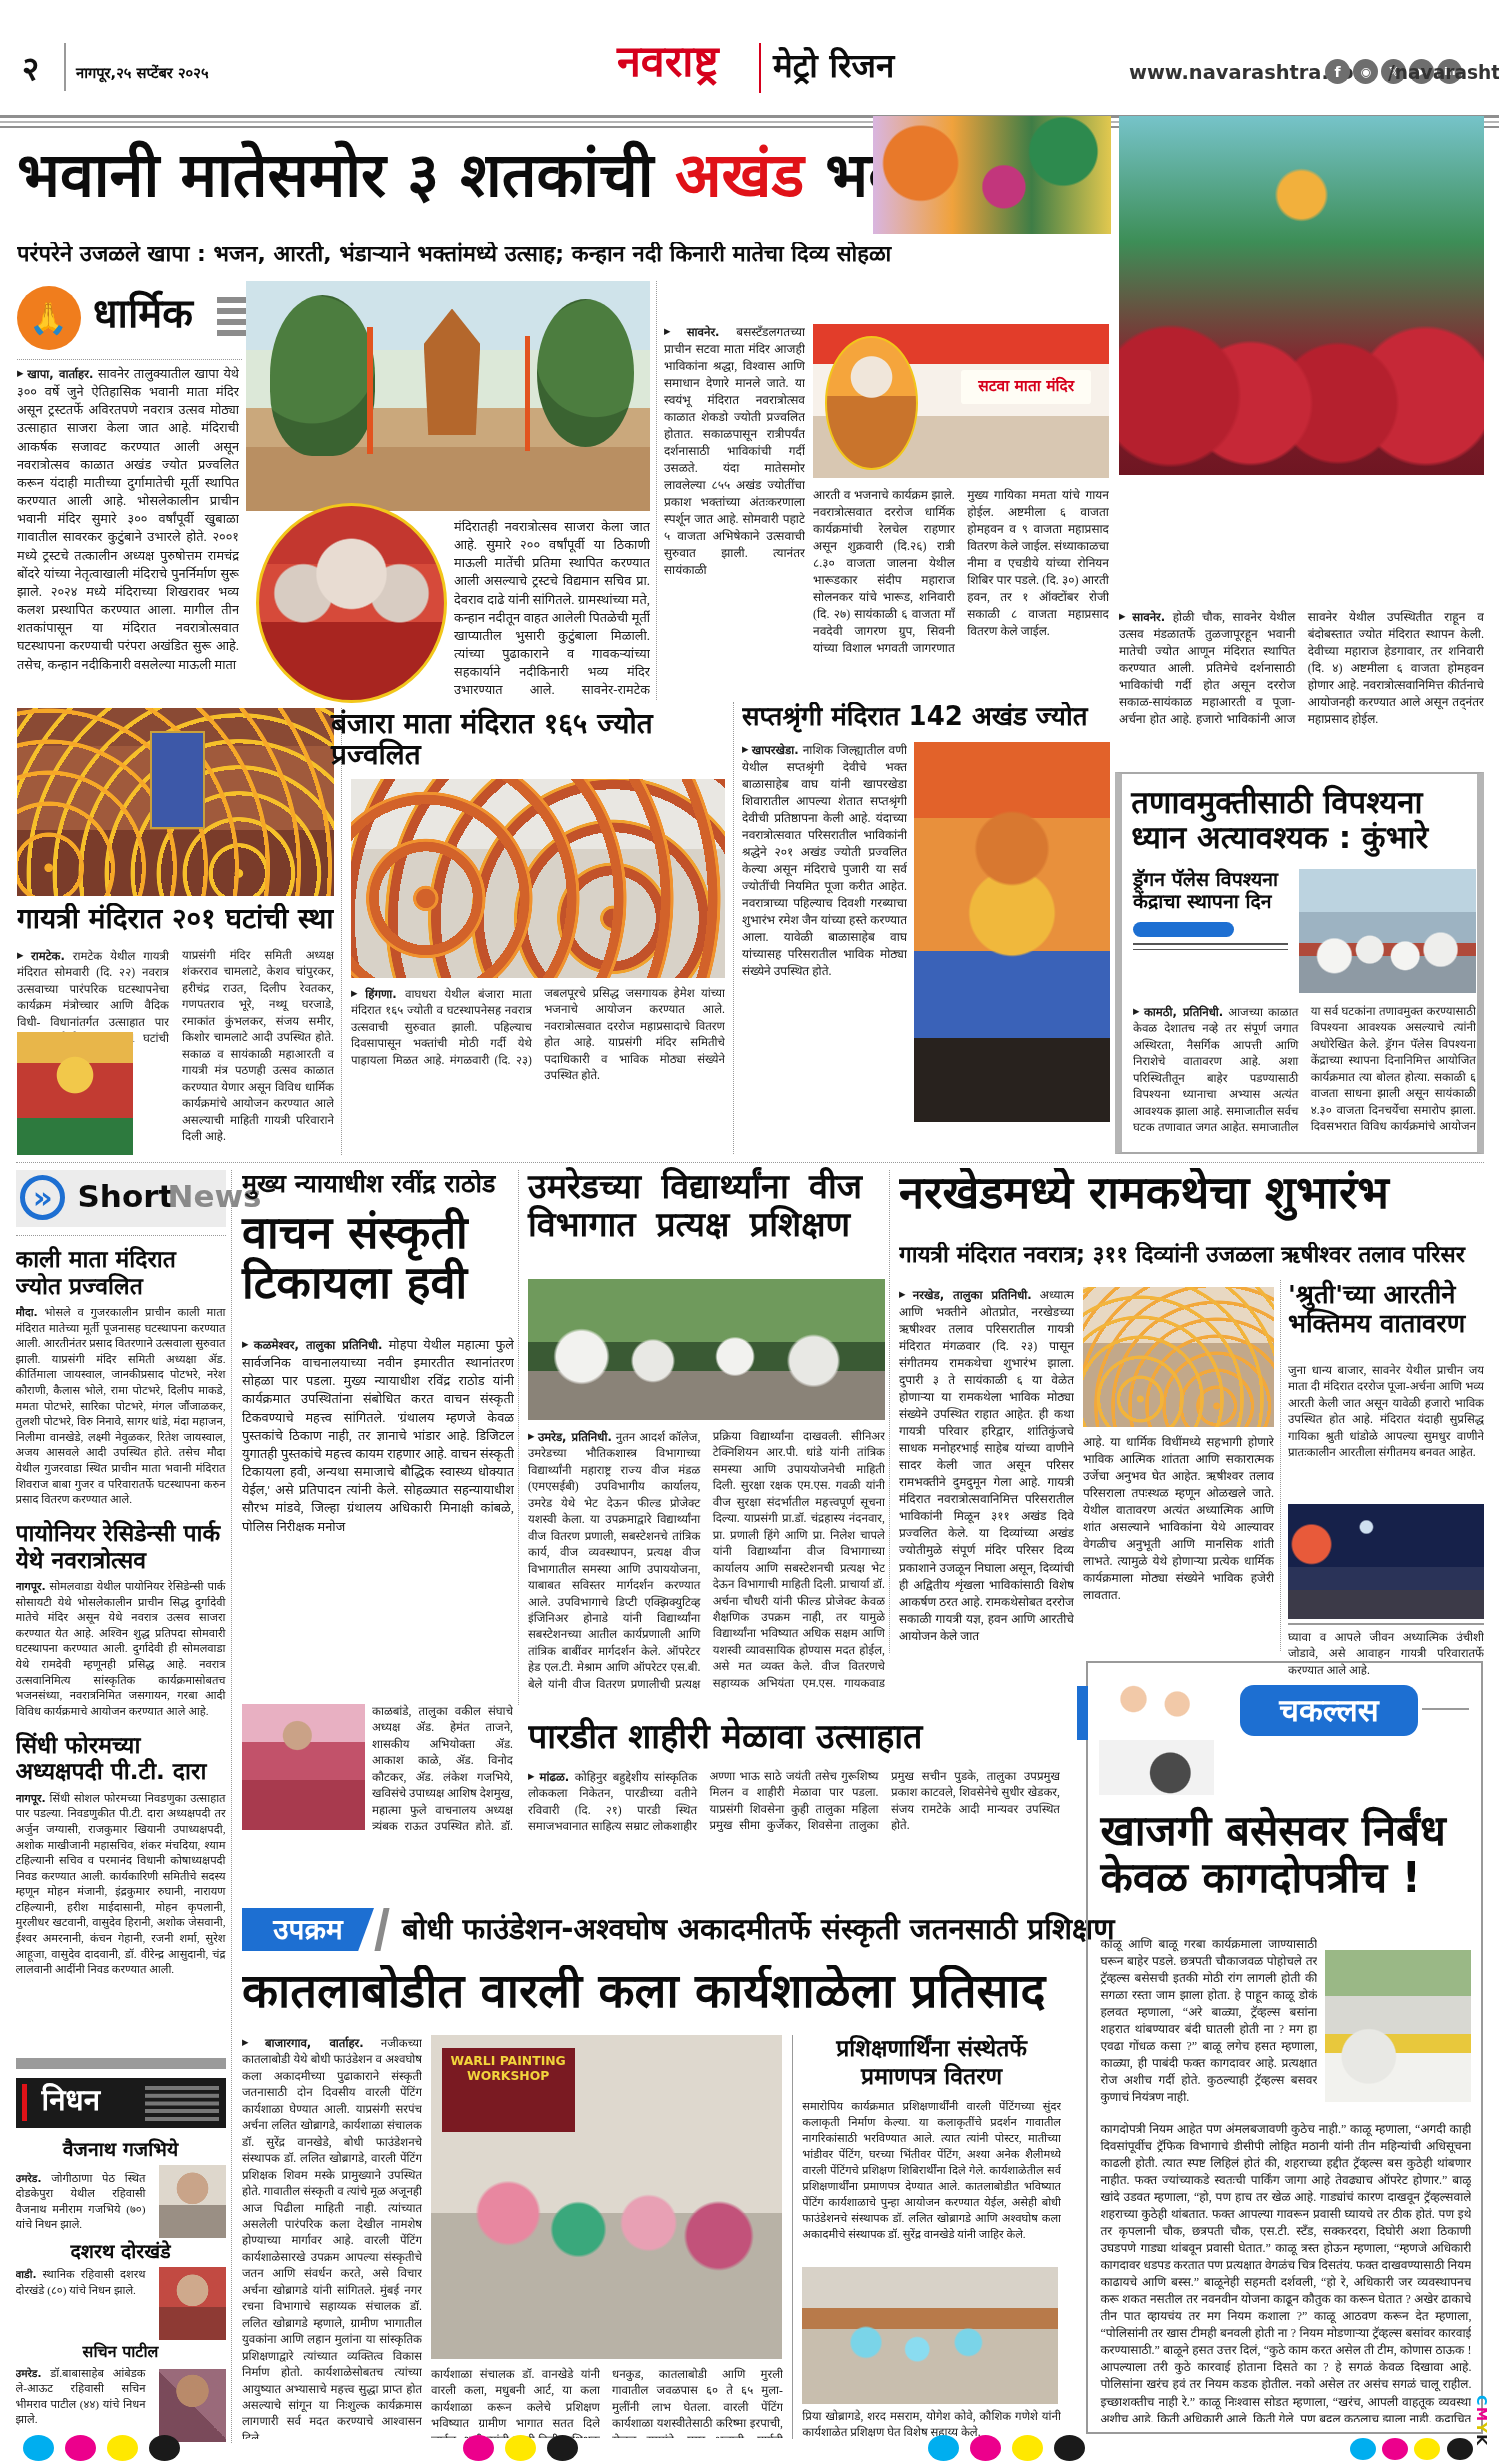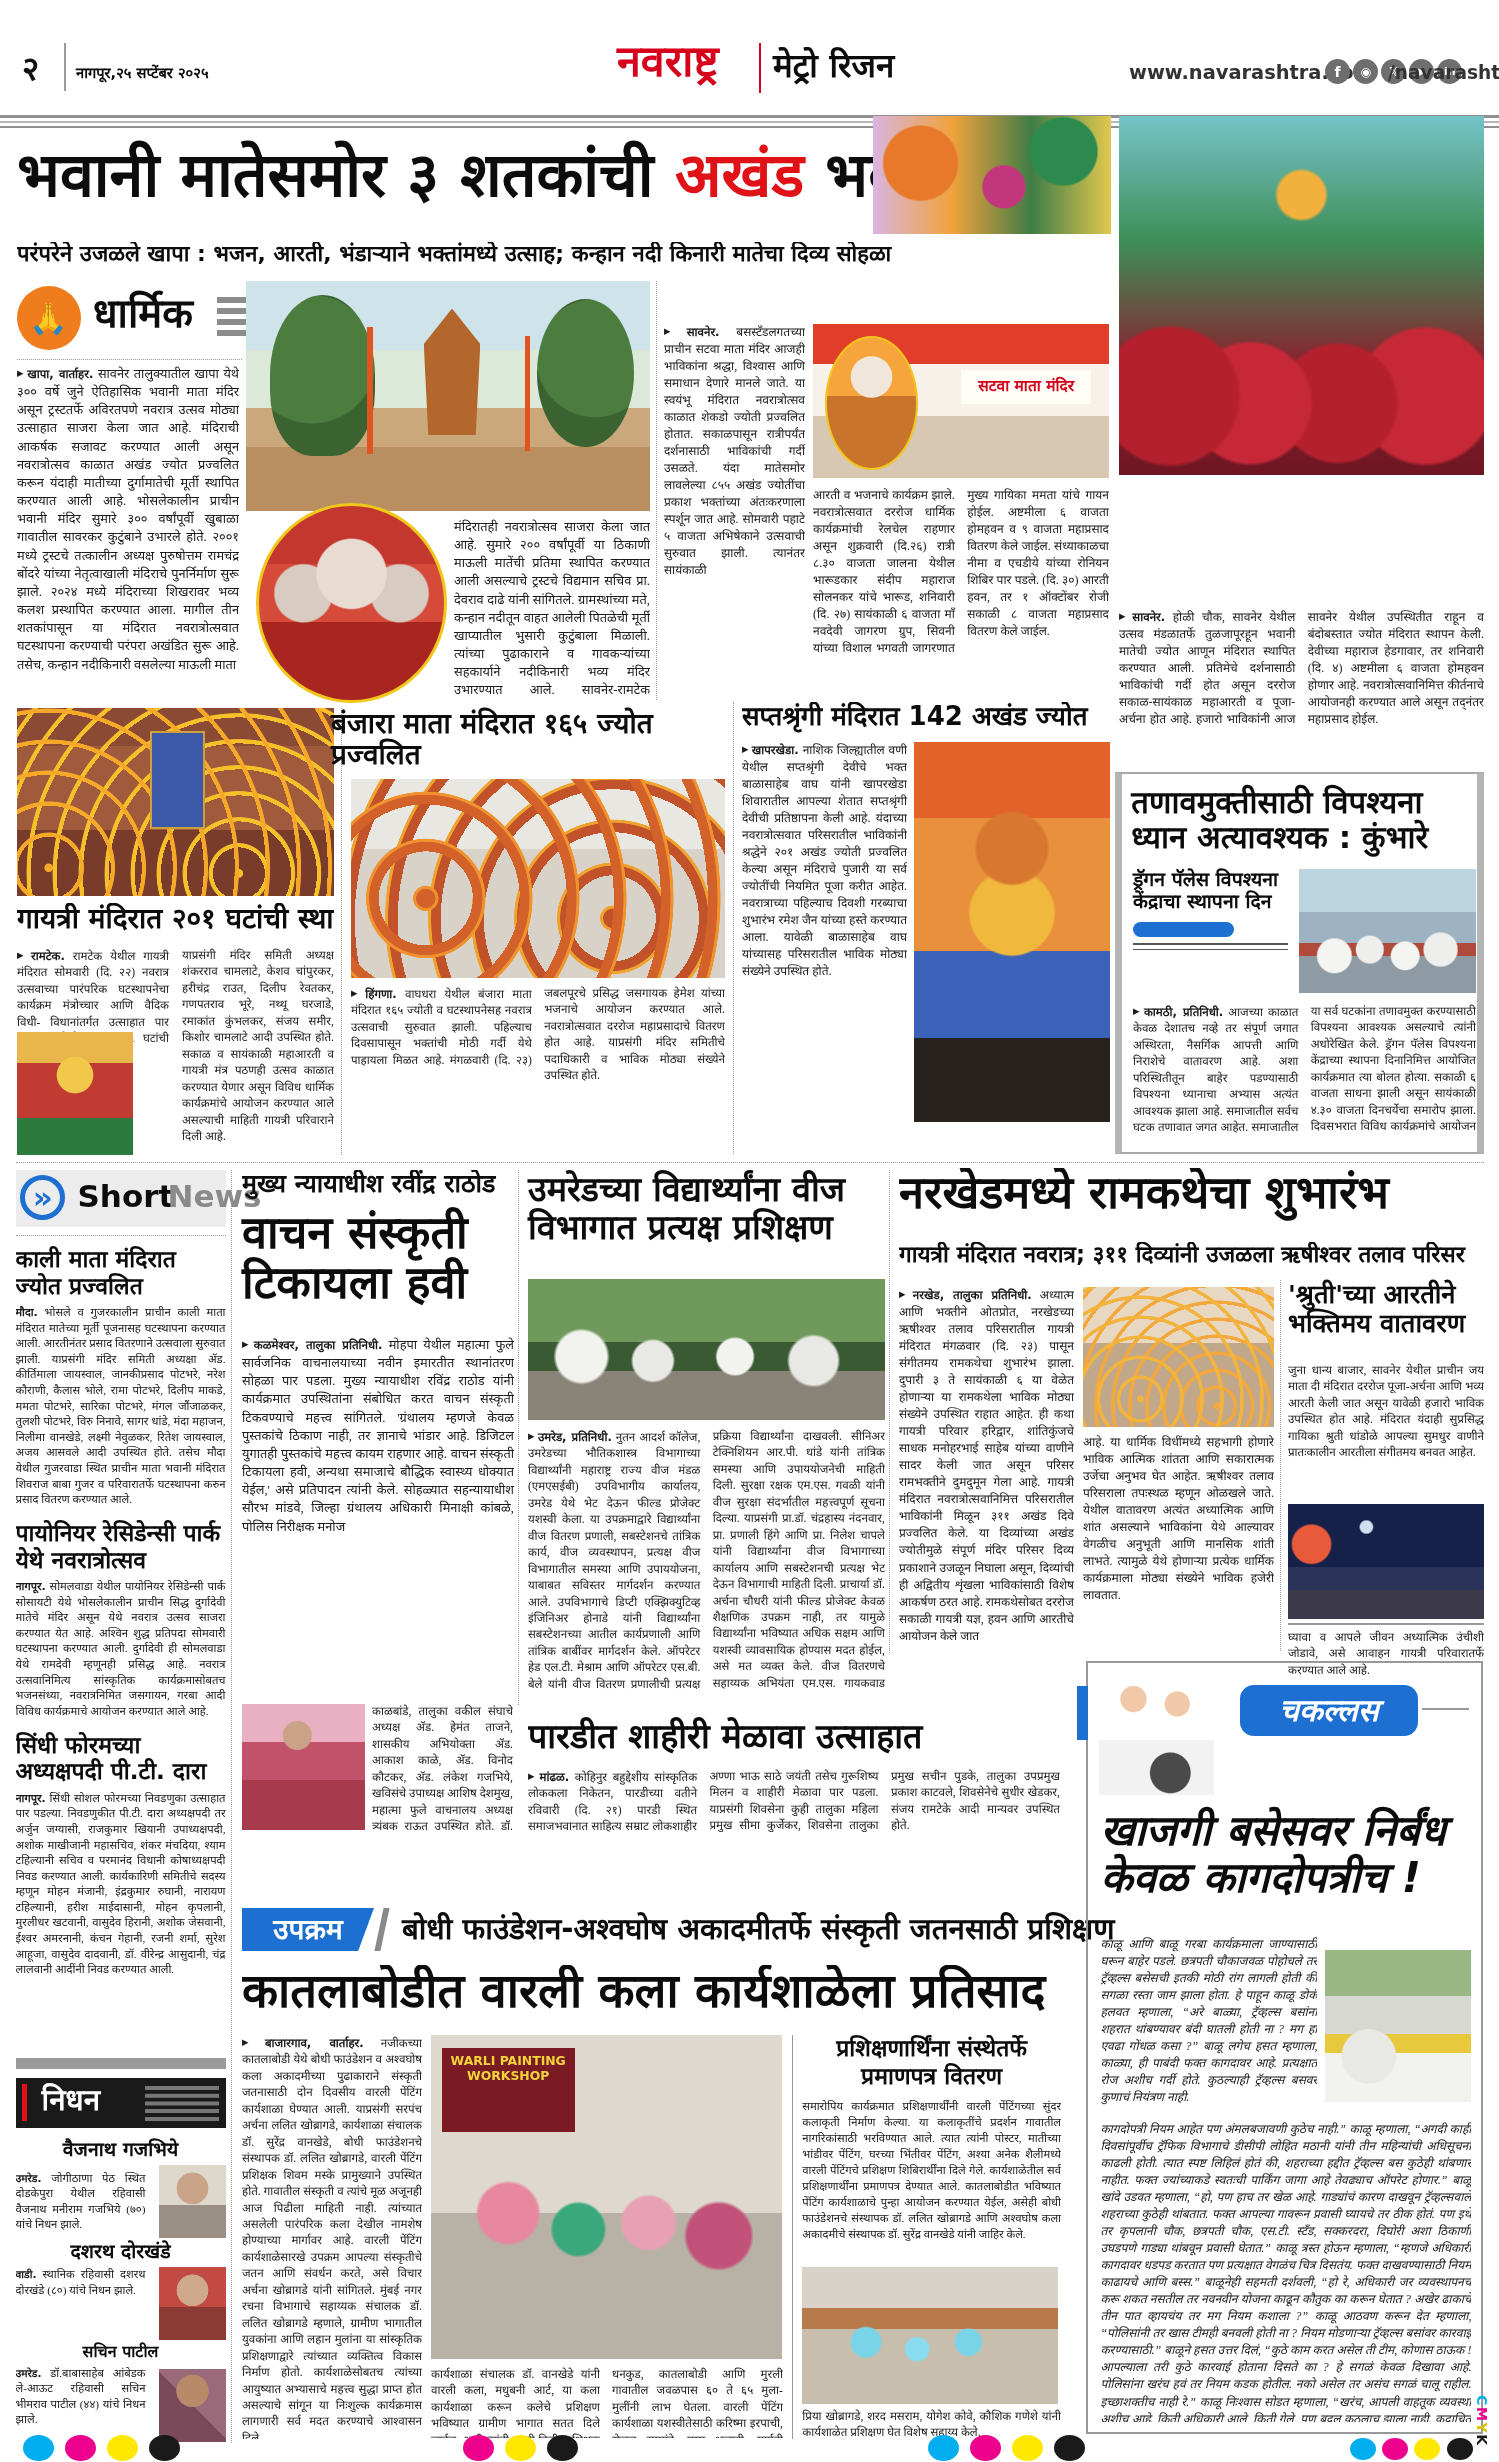--- a/index.html
+++ b/index.html
@@ -253,21 +253,21 @@
     <span>मोहपा येथील महात्मा फुले सार्वजनिक वाचनालयाच्या नवीन इमारतीत स्थानांतरण सोहळा पार पडला. मुख्य न्यायाधीश रविंद्र राठोड यांनी कार्यक्रमात उपस्थितांना संबोधित करत वाचन संस्कृती टिकवण्याचे महत्त्व सांगितले. 'ग्रंथालय म्हणजे केवळ पुस्तकांचे ठिकाण नाही, तर ज्ञानाचे भांडार आहे. डिजिटल युगातही पुस्तकांचे महत्त्व कायम राहणार आहे. वाचन संस्कृती टिकायला हवी, अन्यथा समाजाचे बौद्धिक स्वास्थ्य धोक्यात येईल,' असे प्रतिपादन त्यांनी केले. सोहळ्यात सहन्यायाधीश सौरभ मांडवे, जिल्हा ग्रंथालय अधिकारी मिनाक्षी कांबळे, पोलिस निरीक्षक मनोज</span>
   </div>
   <div class="photo" style="left:242px;top:1704px;width:123px;height:126px;background:
       radial-gradient(circle at 45% 25%, #caa287 0 12%, transparent 13%),
       linear-gradient(180deg,#e8b0c2 0 30%,#c2526a 30% 60%,#a83a4e 60% 100%);"></div>
   <div class="abs body-txt" style="left:372px;top:1704px;width:141px;height:126px;font-size:11.6px;"></div>
   <div class="abs body-txt" style="left:372px;top:1704px;width:141px;height:126px;font-size:11.6px;overflow:hidden;">काळबांडे, तालुका वकील संघाचे अध्यक्ष ॲड. हेमंत ताजने, शासकीय अभियोक्ता ॲड. आकाश काळे, ॲड. विनोद कौटकर, ॲड. लंकेश गजभिये, खविसंचे उपाध्यक्ष आशिष देशमुख, महात्मा फुले वाचनालय अध्यक्ष त्र्यंबक राऊत उपस्थित होते. डॉ. प्रशांत महाजन लिखित 'उत्तम बंडू तुपे-व्यक्ती आणि वांग्मय' या पुस्तकाचे प्रकाशन करण्यात आले. तसेच सामाजिक क्षेत्रात कार्यरत ॲड. सागर कौटकर, गजानन मंदिराचे माजी अध्यक्ष दिलीप नेरकर, मधुगंगा पतसंस्थेचे संचालक नंदकिशोर आखरे, माजी सभापती विजय वानखेडे यांचा सत्कार केला. ग्रंथालयात सध्या ११,५०० पुस्तके उपलब्ध असून, नवीन इमारतीमुळे वाचकांसाठी अधिक चांगल्या सुविधा उपलब्ध होतील.</div>
 
   <div class="vsep" style="left:518px;top:1170px;height:535px;"></div>
 
-  <div class="abs hl" style="left:528px;top:1170px;width:357px;height:99px;font-size:34px;">उमरेडच्या विद्यार्थ्यांना वीज विभागात प्रत्यक्ष प्रशिक्षण</div>
+  <div class="abs hl" style="left:528px;top:1170px;width:357px;height:99px;font-size:34px;font-family:Liberation Mono, monospace;">उमरेडच्या विद्यार्थ्यांना वीज विभागात प्रत्यक्ष प्रशिक्षण</div>
   <div class="photo" style="left:528px;top:1279px;width:357px;height:141px;background:
       radial-gradient(circle at 15% 55%, #f2f2ef 0 8%, transparent 9%),
       radial-gradient(circle at 35% 58%, #e8e8e4 0 8%, transparent 9%),
       radial-gradient(circle at 58% 55%, #f2f2ef 0 8%, transparent 9%),
       radial-gradient(circle at 80% 58%, #e8e8e4 0 8%, transparent 9%),
       linear-gradient(180deg,#6f9a5c 0 45%,#3a5a34 45% 65%,#8a8378 65% 100%);"></div>
   <div class="abs body-txt cols2" style="left:528px;top:1429px;width:357px;height:276px;font-size:11.6px;">
     <span class="dl"><span class="bullet">▶</span><span>उमरेड, प्रतिनिधी.</span></span>
     <span>नुतन आदर्श कॉलेज, उमरेडच्या भौतिकशास्त्र विभागाच्या विद्यार्थ्यांनी महाराष्ट्र राज्य वीज मंडळ (एमएसईबी) उपविभागीय कार्यालय, उमरेड येथे भेट देऊन फील्ड प्रोजेक्ट यशस्वी केला. या उपक्रमाद्वारे विद्यार्थ्यांना वीज वितरण प्रणाली, सबस्टेशनचे तांत्रिक कार्य, वीज व्यवस्थापन, प्रत्यक्ष वीज विभागातील समस्या आणि उपाययोजना, याबाबत सविस्तर मार्गदर्शन करण्यात आले. उपविभागाचे डिप्टी एक्झिक्युटिव्ह इंजिनिअर होनाडे यांनी विद्यार्थ्यांना सबस्टेशनच्या आतील कार्यप्रणाली आणि तांत्रिक बाबींवर मार्गदर्शन केले. ऑपरेटर हेड एल.टी. मेश्राम आणि ऑपरेटर एस.बी. बेले यांनी वीज वितरण प्रणालीची प्रत्यक्ष प्रक्रिया विद्यार्थ्यांना दाखवली. सीनिअर टेक्निशियन आर.पी. धांडे यांनी तांत्रिक समस्या आणि उपाययोजनेची माहिती दिली. सुरक्षा रक्षक एम.एस. गवळी यांनी वीज सुरक्षा संदर्भातील महत्त्वपूर्ण सूचना दिल्या. याप्रसंगी प्रा.डॉ. चंद्रहास्य नंदनवार, प्रा. प्रणाली हिंगे आणि प्रा. निलेश चापले यांनी विद्यार्थ्यांना वीज विभागाच्या कार्यालय आणि सबस्टेशनची प्रत्यक्ष भेट देऊन विभागाची माहिती दिली. प्राचार्या डॉ. अर्चना चौधरी यांनी फील्ड प्रोजेक्ट केवळ शैक्षणिक उपक्रम नाही, तर यामुळे विद्यार्थ्यांना भविष्यात अधिक सक्षम आणि यशस्वी व्यावसायिक होण्यास मदत होईल, असे मत व्यक्त केले. वीज वितरणचे सहाय्यक अभियंता एम.एस. गायकवाड यांनी वीज विभागाचे कार्य आणि समस्यांबाबत माहिती दिली.</span>
   </div>
@@ -333,21 +333,21 @@
     <div class="hl" style="font-size:23px;text-align:center;line-height:1.2;">प्रशिक्षणार्थिंना संस्थेतर्फे प्रमाणपत्र वितरण</div>
     <div class="body-txt" style="margin-top:7.8px;height:163px;font-size:11.3px;">समारोपिय कार्यक्रमात प्रशिक्षणार्थींनी वारली पेंटिंगच्या सुंदर कलाकृती निर्माण केल्या. या कलाकृतींचे प्रदर्शन गावातील नागरिकांसाठी भरविण्यात आले. त्यात त्यांनी पोस्टर, मातीच्या भांडीवर पेंटिंग, घरच्या भिंतीवर पेंटिंग, अश्या अनेक शैलीमध्ये वारली पेंटिंगचे प्रशिक्षण शिबिरार्थींना दिले गेले. कार्यशाळेतील सर्व प्रशिक्षणार्थींना प्रमाणपत्र देण्यात आले. कातलाबोडीत भविष्यात पेंटिंग कार्यशाळाचे पुन्हा आयोजन करण्यात येईल, असेही बोधी फाउंडेशनचे संस्थापक डॉ. ललित खोब्रागडे आणि अश्वघोष कला अकादमीचे संस्थापक डॉ. सुरेंद्र वानखेडे यांनी जाहिर केले.</div>
     <div class="photo" style="position:relative;left:0;top:6.2px;width:256px;height:137px;background:
         radial-gradient(circle at 25% 55%, #7ad4e8 0 7%, transparent 8%),
         radial-gradient(circle at 45% 60%, #8adcf0 0 7%, transparent 8%),
         radial-gradient(circle at 65% 55%, #7ad4e8 0 7%, transparent 8%),
         linear-gradient(180deg,#d8d2c8 0 30%,#b87a4a 30% 45%,#c8beae 45% 100%);"></div>
     <div class="body-txt" style="margin-top:11px;font-size:11.6px;height:54px;">प्रिया खोब्रागडे, शरद मसराम, योगेश कोवे, कौशिक गणेशे यांनी कार्यशाळेत प्रशिक्षण घेत विशेष सहाय्य केले.</div>
   </div>
 
-  <div class="abs" style="left:1086px;top:1661px;width:397px;height:773px;border:2.3px solid #999;box-sizing:border-box;font-style:italic;">
+  <div class="abs" style="left:1086px;top:1661px;width:397px;height:773px;border:2.3px solid #999;box-sizing:border-box;">
     <div style="position:absolute;left:-11px;top:23px;width:11px;height:54px;background:#1d6fd2;"></div>
     <div class="photo" style="left:11px;top:9.3px;width:115px;height:123px;background:
         radial-gradient(circle at 30% 22%, #f2c9a8 0 10%, transparent 11%),
         radial-gradient(circle at 68% 26%, #f2c9a8 0 10%, transparent 11%),
         radial-gradient(circle at 62% 82%, #4a4a4a 0 16%, transparent 17%),
         linear-gradient(180deg,#ffffff 0 55%,#f2f2f2 55% 100%);"></div>
     <div class="hl" style="position:absolute;left:152px;top:22px;width:178px;height:51px;background:#1d6fd2;color:#fff;font-size:31px;border-radius:14px;display:flex;align-items:center;justify-content:center;">चकल्लस</div>
     <div class="solidline" style="left:334px;top:45px;width:47px;height:2.3px;"></div>
     <div class="hl" style="position:absolute;left:12.4px;top:144px;width:371px;height:118px;font-size:42px;">खाजगी बसेसवर निर्बंध केवळ कागदोपत्रीच !</div>
     <div class="body-txt" style="position:absolute;left:12.4px;top:273px;width:217px;height:178px;font-size:12px;">काळू आणि बाळू गरबा कार्यक्रमाला जाण्यासाठी घरून बाहेर पडले. छत्रपती चौकाजवळ पोहोचले तर ट्रॅव्हल्स बसेसची इतकी मोठी रांग लागली होती की सगळा रस्ता जाम झाला होता. हे पाहून काळू डोकं हलवत म्हणाला, “अरे बाळ्या, ट्रॅव्हल्स बसांना शहरात थांबण्यावर बंदी घातली होती ना ? मग हा एवढा गोंधळ कसा ?” बाळू लगेच हसत म्हणाला, काळ्या, ही पाबंदी फक्त कागदावर आहे. प्रत्यक्षात रोज अशीच गर्दी होते. कुठल्याही ट्रॅव्हल्स बसवर कुणाचं नियंत्रण नाही.</div>

